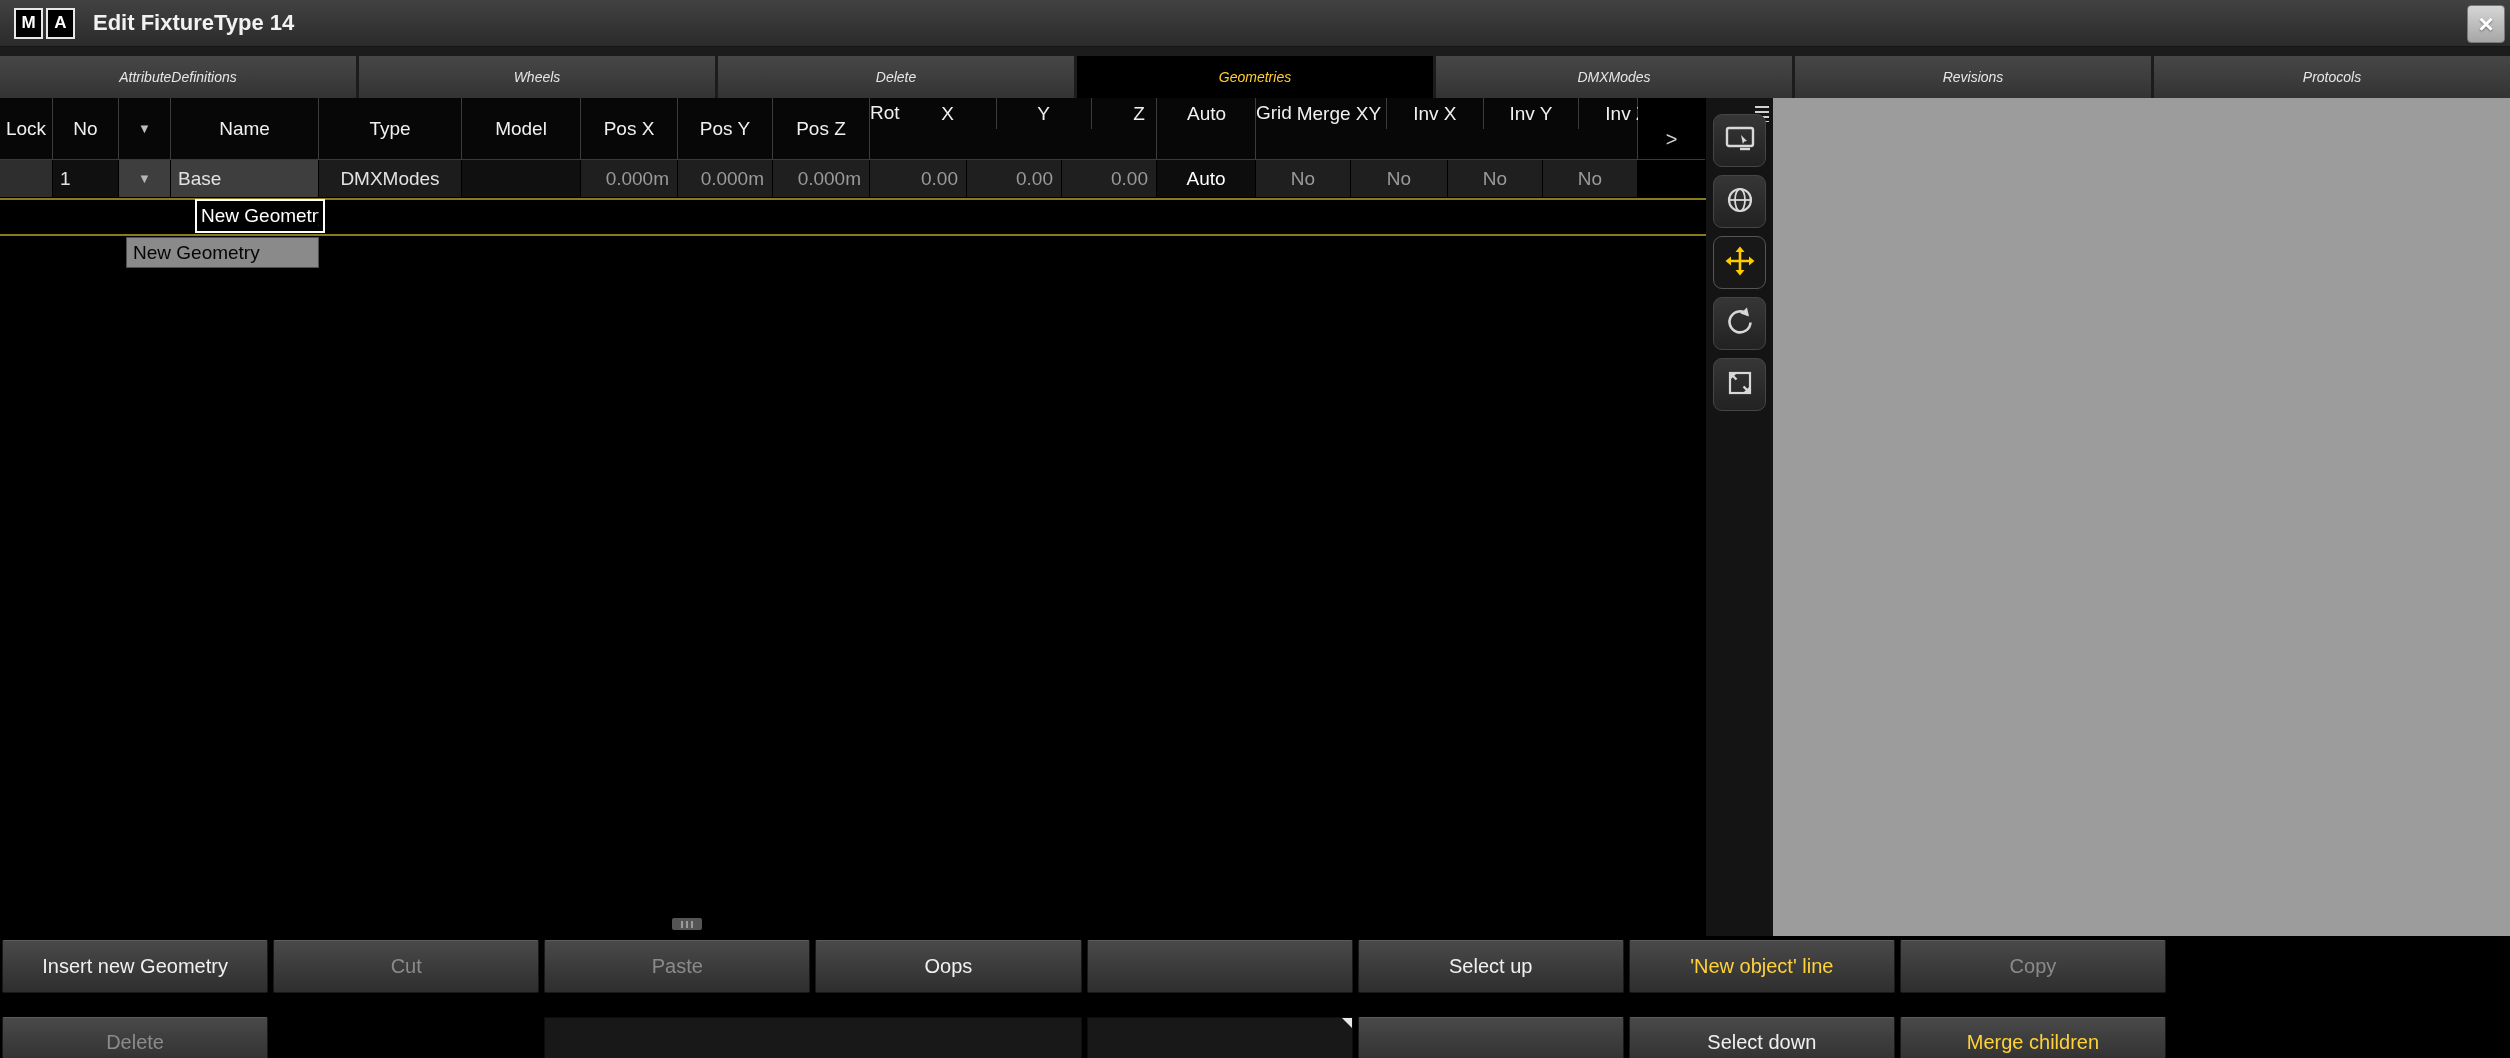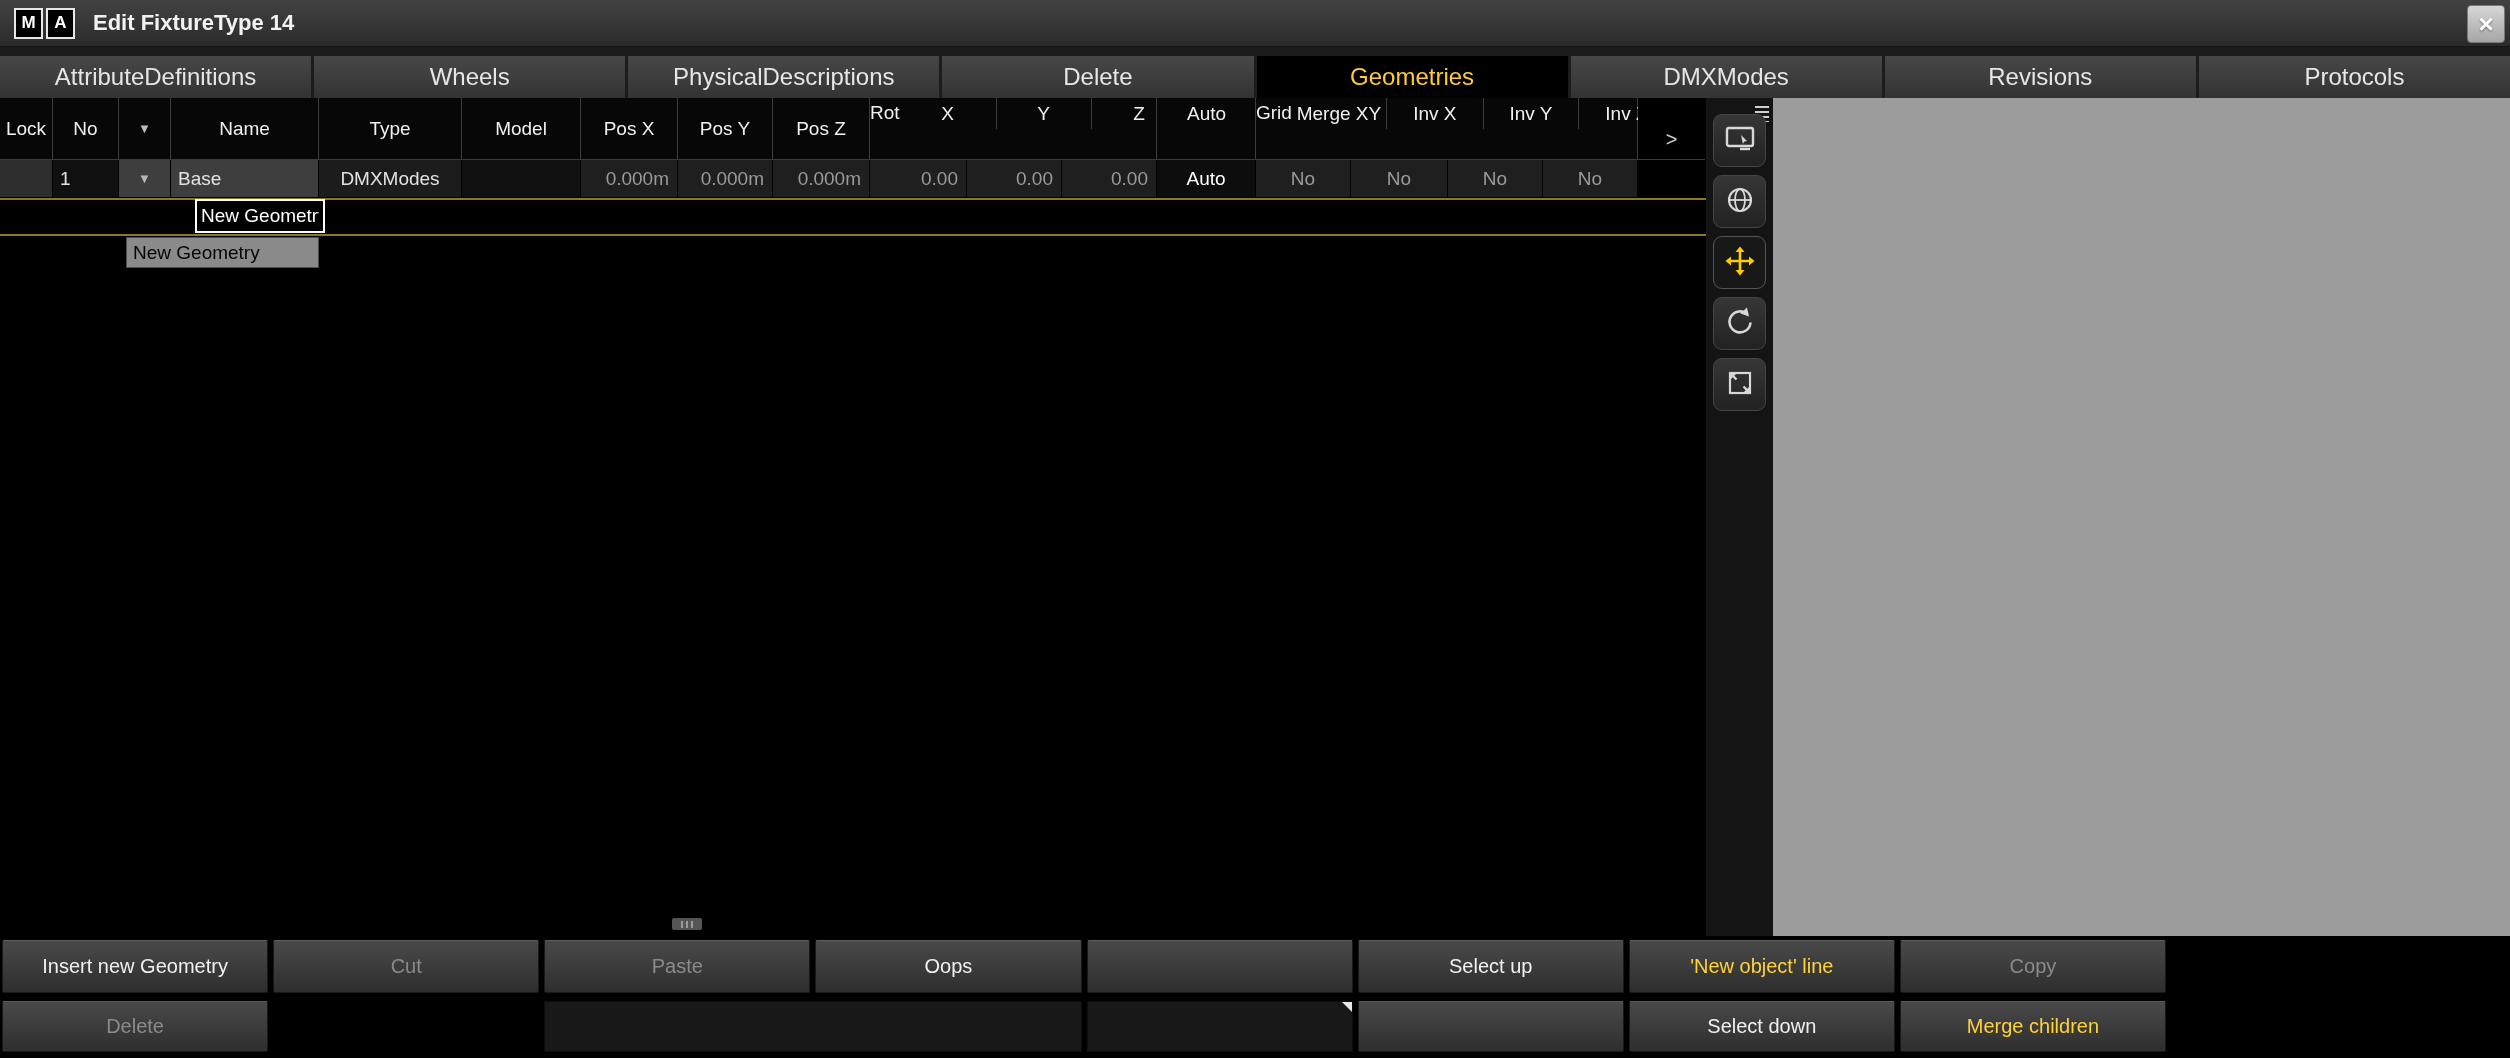--- a/index.html
+++ b/index.html
@@ -17,22 +17,22 @@
   .close-btn{position:absolute;right:5px;top:5px;width:36px;height:36px;
     background:linear-gradient(#d6d6d6,#a6a6a6);border:1px solid #787878;border-radius:4px;
     color:#fff;font-size:26px;font-weight:bold;display:flex;align-items:center;justify-content:center;
     text-shadow:0 1px 2px rgba(0,0,0,.45);cursor:pointer;}
 
   .gap-strip{position:absolute;left:0;top:47px;width:2510px;height:9px;background:#1c1c1c;}
 
   
   .tabbar{position:absolute;left:0;top:56px;width:2510px;height:42px;background:#1c1c1c;
     display:flex;gap:3px;}
-  .tab{flex:1;background:linear-gradient(#474747,#333);color:#e6e6e6;font-size:24px;
-    display:flex;align-items:center;justify-content:center;cursor:pointer;}
+  .tab{flex:1;background:linear-gradient(#474747,#333);color:#e6e6e6;font-size:14px;
+    display:flex;align-items:center;justify-content:center;cursor:pointer;font-style:italic;}
   .tab.active{background:#000;color:#ffcc33;}
 
   
   .main{position:absolute;left:0;top:98px;width:2510px;height:838px;}
   .table-area{position:absolute;left:0;top:0;width:1706px;height:838px;background:#000;}
   .tool-strip{position:absolute;left:1706px;top:0;width:67px;height:838px;background:#141414;}
   .viewport{position:absolute;left:1773px;top:0;width:737px;height:838px;background:#9c9c9c;}
 
   
   .thead{position:absolute;left:0;top:0;height:62px;display:flex;color:#f0f0f0;font-size:19px;
@@ -89,21 +89,21 @@
   .strip-scroll{position:absolute;right:4px;top:8px;width:14px;height:16px;cursor:pointer;
     background:repeating-linear-gradient(180deg,#d0d0d0 0 2px,transparent 2px 5px);}
   .tool-btn{position:absolute;left:7px;width:53px;height:53px;box-sizing:border-box;
     background:linear-gradient(#363636,#222);border:1px solid #454545;border-radius:9px;
     display:flex;align-items:center;justify-content:center;cursor:pointer;}
   .tool-btn.active{background:#181818;border-color:#555;}
 
   
   .bottom{position:absolute;left:0;top:936px;width:2168px;height:122px;background:#000;
     display:grid;grid-template-columns:repeat(8,1fr);grid-template-rows:53px 51px;
-    gap:8px 5px;padding:4px 2px 16px;box-sizing:border-box;}
+    gap:24px 5px;padding:4px 2px 16px;box-sizing:border-box;}
   .btn{background:linear-gradient(#494949,#2e2e2e);border:1px solid #191919;border-top-color:#5c5c5c;
     border-radius:2px;color:#f0f0f0;font-size:20px;display:flex;align-items:center;justify-content:center;
     position:relative;cursor:pointer;}
   .btn.disabled{color:#8b8b8b;}
   .btn.yellow{color:#ffd23a;}
   .dark-cell{background:#181818;border:1px solid #0d0d0d;position:relative;}
   .span2{grid-column:3/5;}
   .readout{position:relative;background:linear-gradient(#3c3c3c,#272727);border:1px solid #191919;
     border-top-color:#555;display:flex;align-items:center;justify-content:center;cursor:pointer;}
   .readout-label{position:absolute;top:3px;left:7px;font-size:13px;color:#9a9a9a;}
@@ -122,21 +122,20 @@
   <div class="title-text">Edit FixtureType 14</div>
   <div class="close-btn">
     <span>×</span>
   </div>
 </div>
 <div class="gap-strip"></div>
 
 <div class="tabbar">
   <div class="tab">AttributeDefinitions</div>
   <div class="tab">Wheels</div>
-  <div class="tab">PhysicalDescriptions</div>
   <div class="tab">Delete</div>
   <div class="tab active">Geometries</div>
   <div class="tab">DMXModes</div>
   <div class="tab">Revisions</div>
   <div class="tab">Protocols</div>
 </div>
 
 <div class="main">
 
   <div class="table-area">

